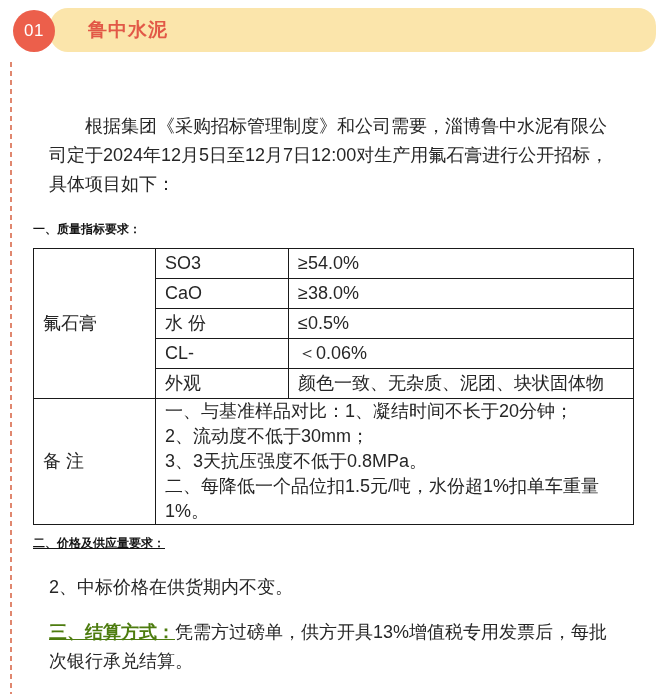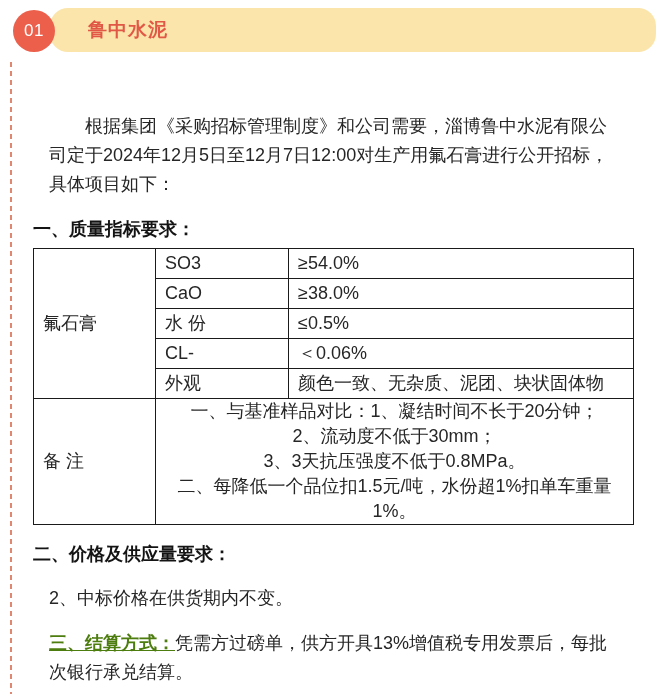--- a/index.html
+++ b/index.html
@@ -60,25 +60,25 @@
   .content {
     position: absolute;
     left: 33px; top: 96px;
     width: 600px;
     font-size: 18px;
     line-height: 29px;
   }
   .intro { text-indent: 36px; }
   .sec-heading {
     font-weight: bold;
-    font-size: 18px;
+    font-size: 12px;
     line-height: 28px;
     color: #141414;
   }
-  .sec-heading.gap-top { margin-top: 15px; }
+  .sec-heading.gap-top { margin-top: 4px; text-decoration: underline; }
   
   table.spec {
     border-collapse: collapse;
     table-layout: fixed;
     width: 600px;
     margin-top: 5px;
   }
   table.spec td {
     border: 1px solid var(--table-border, #1a1a1a);
     font-size: 18px;
@@ -86,21 +86,20 @@
     vertical-align: middle;
   }
   table.spec col.c1 { width: 122px; }
   table.spec col.c2 { width: 133px; }
   table.spec col.c3 { width: 345px; }
   table.spec tr.spec-row { height: 28px; }
   td.remark-cell {
     padding: 6px 9px;
     line-height: 25px;
     vertical-align: middle;
-    text-align: center;
   }
   .remark-line { margin: 0; }
   
   .para { margin: 16px; }
   .inline-bold { font-weight: bold; color: #4d7c0f; text-decoration: underline; }
 </style>
 </head>
 <body>
 
 <div class="page">

